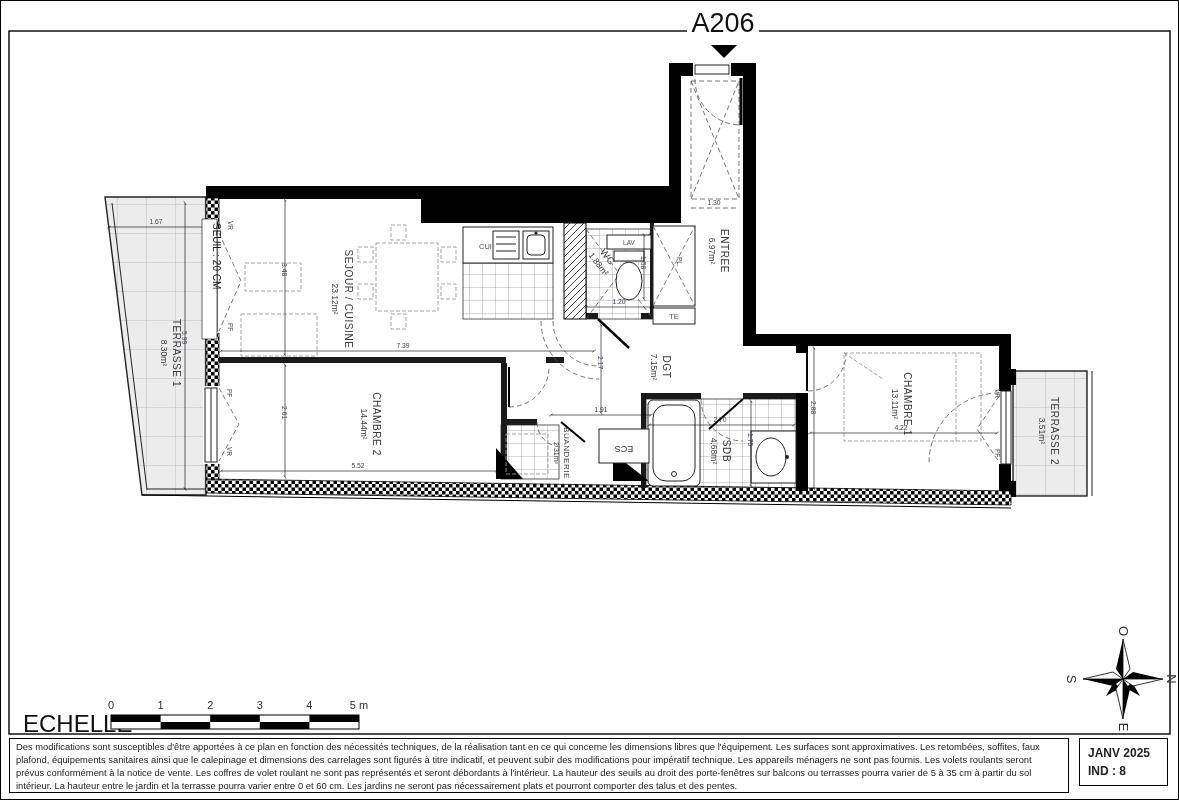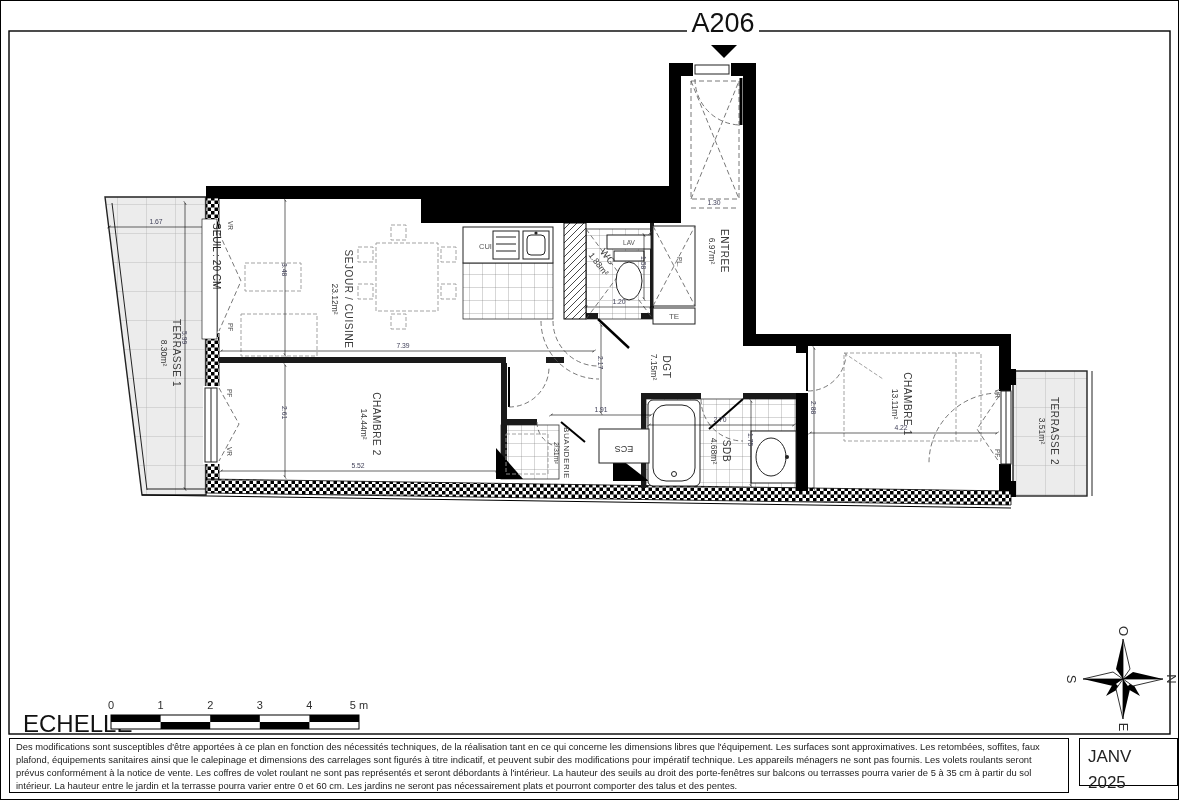--- a/index.html
+++ b/index.html
@@ -13,21 +13,21 @@
   .tiny{font-size:6.5px;fill:#555;}
   .dimline{stroke:#000;stroke-width:.6;}
   .dash{stroke:#555;stroke-width:.8;fill:none;stroke-dasharray:5 3;}
   .furn{stroke:#999;stroke-width:.9;fill:none;stroke-dasharray:4 2;}
   .fix{stroke:#222;stroke-width:1;fill:#fff;}
   .thin{stroke:#222;stroke-width:1;fill:none;}
   .pwall{fill:#1a1a1a;}
   .footer-note{position:absolute;left:8px;top:737px;width:1046px;height:49px;border:1.3px solid #000;
       padding:2px 6px;font-size:9.4px;line-height:1.38;color:#222;}
   .footer-rev{position:absolute;left:1078px;top:737px;width:76px;height:38px;border:1.3px solid #000;
-      padding:5px 13px 3px 8px;font-size:17px;color:#222;}
+      padding:5px 3px 3px 8px;font-size:12px;color:#222;font-weight:bold;}
   .footer-rev div{line-height:1.5;}
 </style>
 </head>
 <body>
 
 <div class="page">
 <svg width="1177" height="798" viewBox="0 0 1177 798">
   <defs>
     <pattern id="tiles" width="13" height="13" patternUnits="userSpaceOnUse">
       <path d="M13 0H0V13" fill="none" stroke="#777" stroke-width="0.6"></path>

